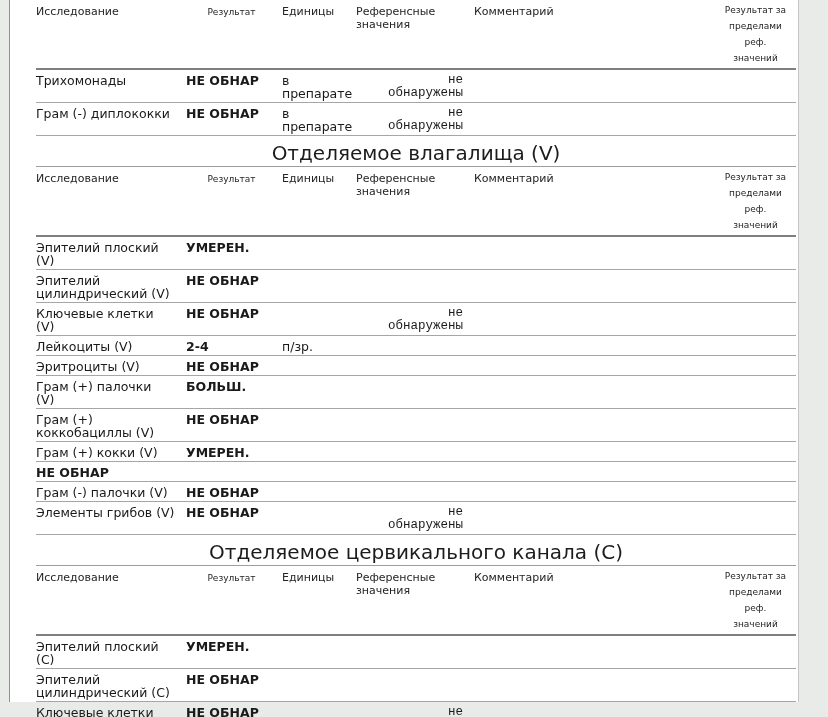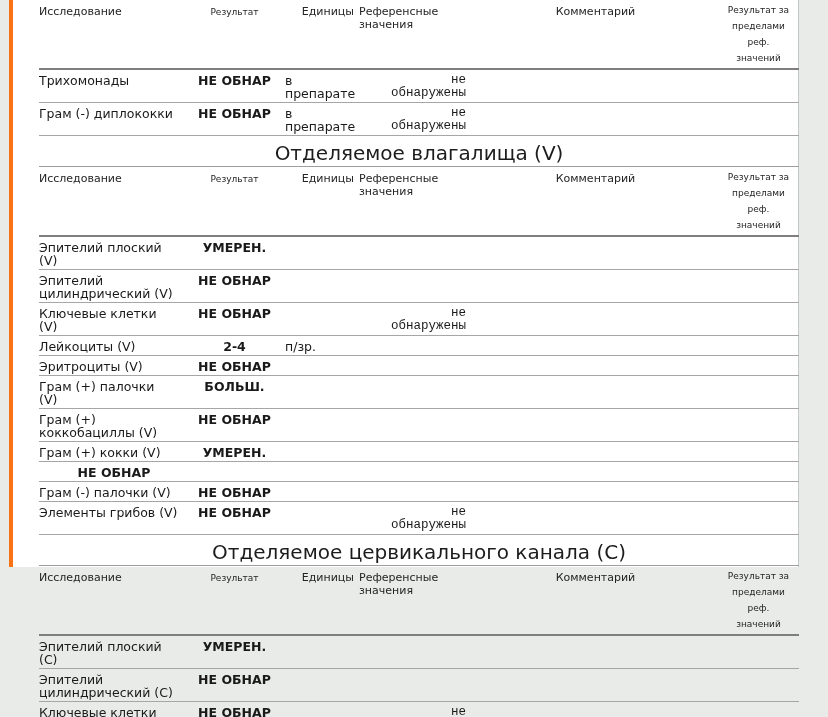--- a/index.html
+++ b/index.html
@@ -7,23 +7,23 @@
     width:828px; height:717px;
     background:#e9ebe8;
     overflow:hidden;
     position:relative;
     font-family:"DejaVu Sans", sans-serif;
     color:#1a1a1a;
     -webkit-font-smoothing:antialiased;
   }
   .page {
     position:absolute; left:9px; top:0;
-    width:790px; height:567px;
+    width:790px; height:702px;
     background:#ffffff;
-    border-left:4px solid #f97316;
+    border-left:1px solid #f97316;
     border-right:1px solid #c4c8c4;
     box-sizing:border-box;
   }
   .content { margin-left:26px; width:760px; }
 
   .section-title {
     text-align:center;
     font-size:20px;
     line-height:18px;
     padding:8px 0 4px 0;
@@ -41,32 +41,32 @@
   }
   .tr.head { border-bottom:2px solid #7f7f7f; }
 
   .th {
     font-size:11px;
     line-height:13px;
     padding:5px 0 2px 0;
     color:#242424;
   }
   .th.result { font-size:9px; line-height:11px; text-align:center; padding-top:7px; }
-  .th.units  { padding-left:5px;text-align:right; }
+  .th.units  { padding-left:5px; }
   .th.ref    { padding-left:5px; }
-  .th.comment{ padding-left:11px;text-align:center; }
+  .th.comment{ padding-left:11px; }
   .th.flag   { font-size:9px; line-height:16px; text-align:center; padding:2px 6px 2px 10px; }
 
   .td {
     font-size:12.5px;
     line-height:13px;
     padding:4px 0 2px 0;
   }
   .td.study  { white-space:pre-line; }
-  .td.result { font-weight:bold; text-align:center; }
+  .td.result { font-weight:bold; text-align:left; }
   .td.units  { padding-left:5px; white-space:pre-line; }
   .td.ref    { text-align:right; white-space:pre-line;font-family:Liberation Mono, monospace; }
   .td.comment{ padding-left:11px; }
   .td.flag   { text-align:center; }
 </style>
 </head>
 <body>
 
 <div class="page">
   <div class="content">

